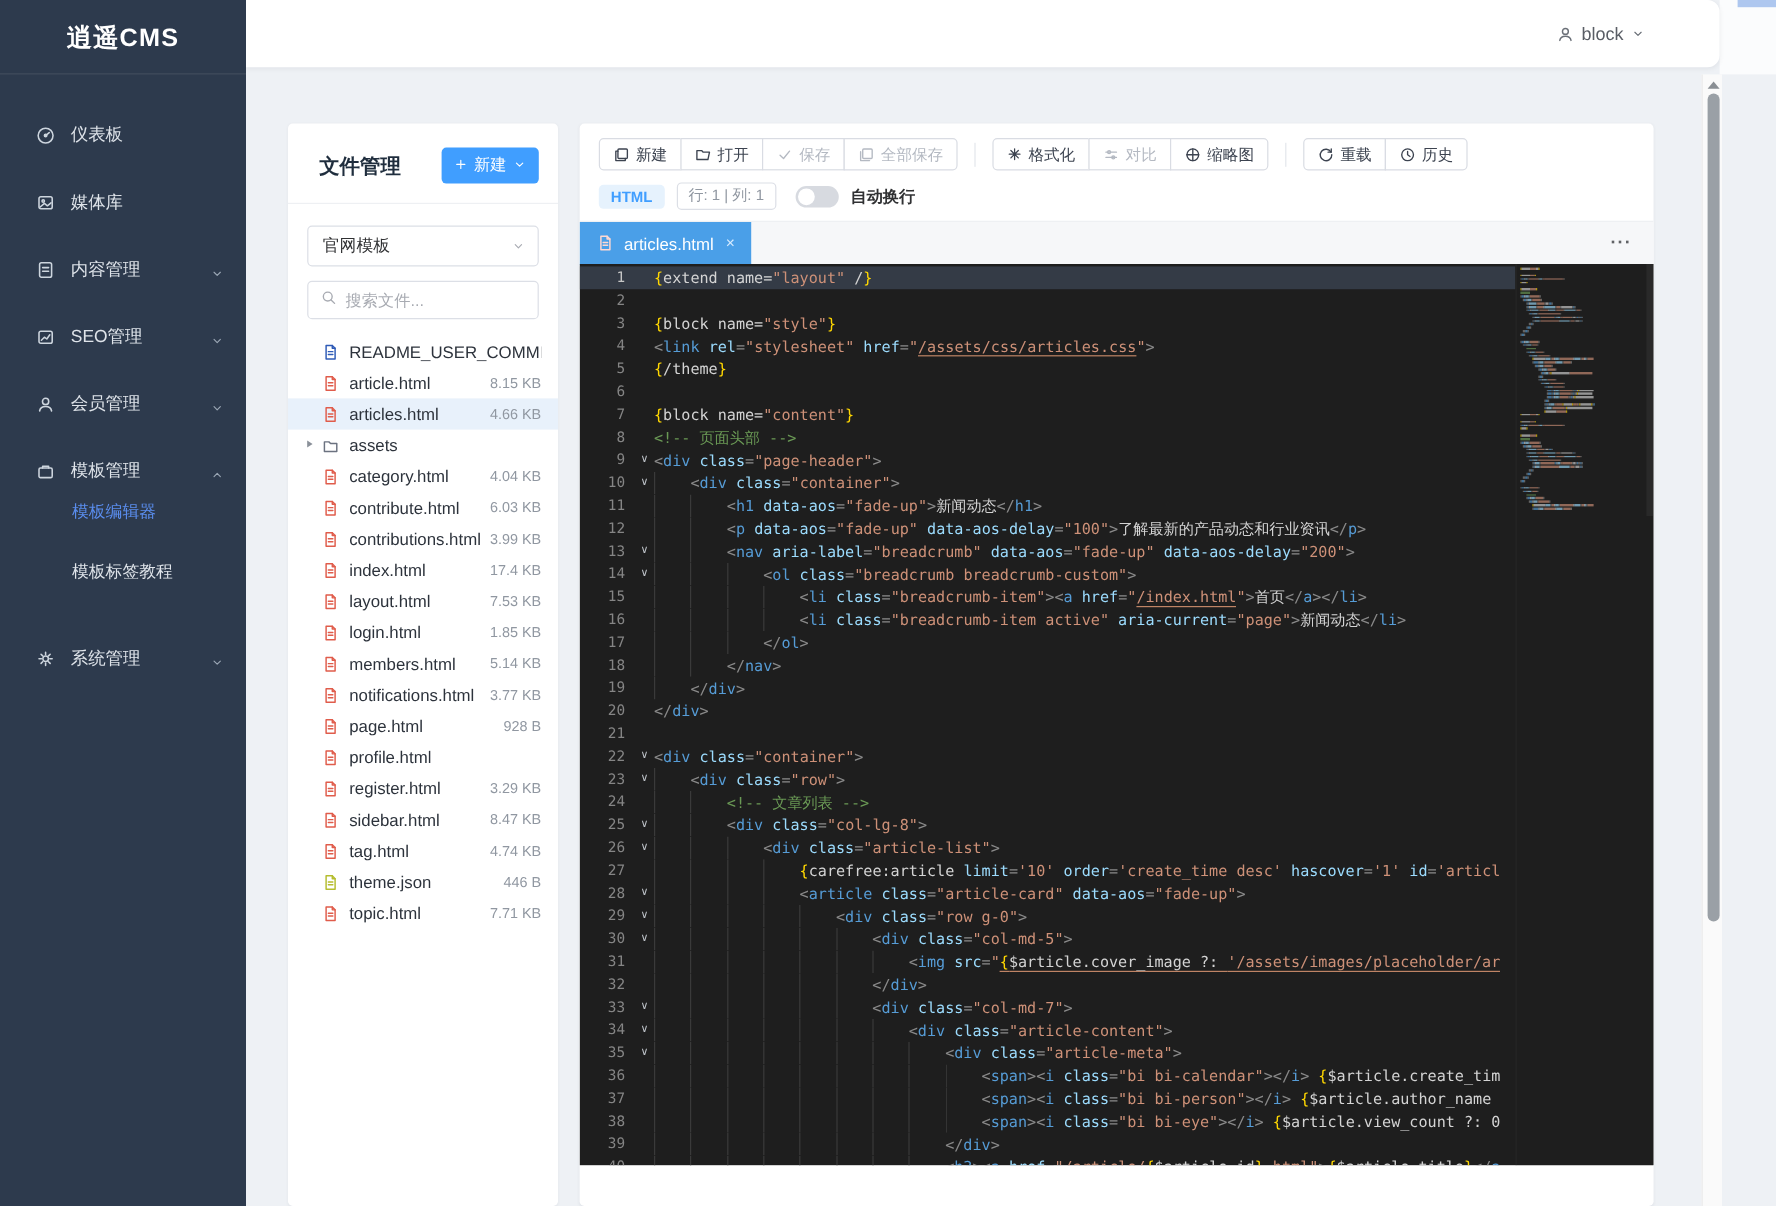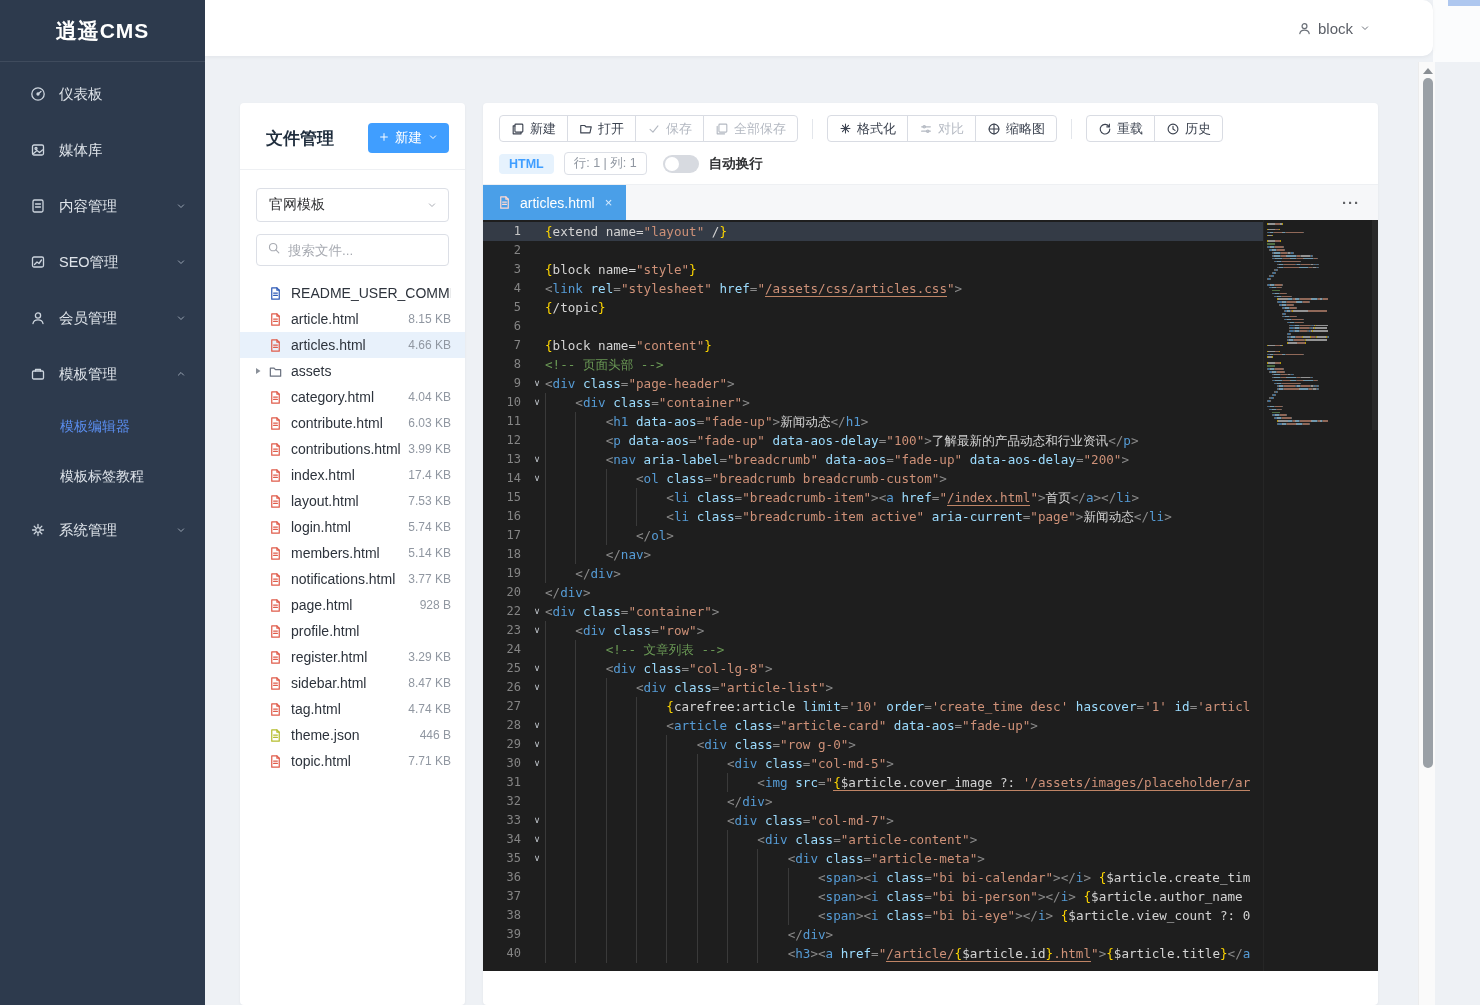--- a/index.html
+++ b/index.html
@@ -2,21 +2,21 @@
 <html><head>
 <meta charset="utf-8">
 <style>
   * { margin:0; padding:0; box-sizing:border-box; }
   html,body { width:1480px; height:1005px; overflow:hidden; font-family:"Liberation Sans","DejaVu Sans",sans-serif; background:#eef1f5; }
 
   
   .sidebar { position:absolute; left:0; top:0; width:205px; height:1005px; background:#2d3a4d; color:#dfe4ea; z-index:5; }
   .logo { height:62px; display:flex; align-items:center; justify-content:center; font-size:21px; font-weight:bold; color:#fff; border-bottom:1px solid rgba(255,255,255,.09); letter-spacing:1px; }
   .side-list { padding-top:4px; }
-  .side-item { height:56px; display:flex; align-items:center; padding:0 18px 0 30px; font-size:14.5px; cursor:pointer; color:#dfe4ea; }
+  .side-item { height:56px; display:flex; align-items:flex-end; padding:0 18px 0 30px; font-size:14.5px; cursor:pointer; color:#dfe4ea; }
   .side-item .s-ico { width:17px; height:17px; margin-right:12px; display:inline-flex; color:#cdd5de; }
   .side-item .s-lbl { flex:1; }
   .side-item .s-chev { color:#9aa6b4; display:inline-flex; }
   .side-sub { height:50px; display:flex; align-items:center; padding-left:60px; font-size:14px; cursor:pointer; color:#dfe4ea; }
   .side-sub.active { color:#5a8dee; }
 
   
   .topbar { position:absolute; left:205px; top:0; width:1228px; height:56px; background:#fff; border-radius:0 10px 10px 0; box-shadow:0 1px 4px rgba(0,21,41,.06); z-index:4; }
   .userbox { position:absolute; right:62px; top:0; height:56px; display:flex; align-items:center; gap:6px; color:#5a5e66; font-size:15px; cursor:pointer; }
   .userbox .u-ico, .userbox .u-chev { display:inline-flex; color:#6b7078; }
@@ -356,21 +356,21 @@
       </div>
       <div class="f-row">
         <span class="f-ico red">
           <svg width="15" height="15" viewBox="0 0 16 16" fill="none" stroke="currentColor" stroke-width="1.3" stroke-linecap="round" stroke-linejoin="round">
             <path d="M4 2h5.5L12 4.5V14H4z"></path>
             <path d="M9.5 2v2.5H12"></path>
             <path d="M6 7.5h4M6 10h4"></path>
           </svg>
         </span>
         <span class="f-name">login.html</span>
-        <span class="f-size">5.74 KB</span>
+        <span class="f-size">1.85 KB</span>
       </div>
       <div class="f-row">
         <span class="f-ico red">
           <svg width="15" height="15" viewBox="0 0 16 16" fill="none" stroke="currentColor" stroke-width="1.3" stroke-linecap="round" stroke-linejoin="round">
             <path d="M4 2h5.5L12 4.5V14H4z"></path>
             <path d="M9.5 2v2.5H12"></path>
             <path d="M6 7.5h4M6 10h4"></path>
           </svg>
         </span>
         <span class="f-name">members.html</span>
@@ -580,36 +580,37 @@
     </div>
     <span class="tab-more">···</span>
   </div>
 
   <div class="code-wrap">
     <div class="code-area" id="code-area">
         <div class="cl active"><span class="ln">1</span><span class="fold"></span><span class="code"><span class="b">{</span><span class="p">extend name=</span><span class="s">"layout"</span><span class="p"> /</span><span class="b">}</span></span></div>
         <div class="cl"><span class="ln">2</span><span class="fold"></span><span class="code"></span></div>
         <div class="cl"><span class="ln">3</span><span class="fold"></span><span class="code"><span class="b">{</span><span class="p">block name=</span><span class="s">"style"</span><span class="b">}</span></span></div>
         <div class="cl"><span class="ln">4</span><span class="fold"></span><span class="code"><span class="g">&lt;</span><span class="t">link</span><span class="p"> </span><span class="a">rel</span><span class="g">=</span><span class="s">"stylesheet"</span><span class="p"> </span><span class="a">href</span><span class="g">=</span><span class="s">"</span><span class="u">/assets/css/articles.css</span><span class="s">"</span><span class="g">&gt;</span></span></div>
-        <div class="cl"><span class="ln">5</span><span class="fold"></span><span class="code"><span class="b">{</span><span class="p">/topic</span><span class="b">}</span></span></div>
+        <div class="cl"><span class="ln">5</span><span class="fold"></span><span class="code"><span class="b">{</span><span class="p">/theme</span><span class="b">}</span></span></div>
         <div class="cl"><span class="ln">6</span><span class="fold"></span><span class="code"></span></div>
         <div class="cl"><span class="ln">7</span><span class="fold"></span><span class="code"><span class="b">{</span><span class="p">block name=</span><span class="s">"content"</span><span class="b">}</span></span></div>
         <div class="cl"><span class="ln">8</span><span class="fold"></span><span class="code"><span class="c">&lt;!-- 页面头部 --&gt;</span></span></div>
         <div class="cl"><span class="ln">9</span><span class="fold">∨</span><span class="code"><span class="g">&lt;</span><span class="t">div</span><span class="p"> </span><span class="a">class</span><span class="g">=</span><span class="s">"page-header"</span><span class="g">&gt;</span></span></div>
         <div class="cl"><span class="ln">10</span><span class="fold">∨</span><span class="code"><span class="ig">    </span><span class="g">&lt;</span><span class="t">div</span><span class="p"> </span><span class="a">class</span><span class="g">=</span><span class="s">"container"</span><span class="g">&gt;</span></span></div>
         <div class="cl"><span class="ln">11</span><span class="fold"></span><span class="code"><span class="ig">    </span><span class="ig">    </span><span class="g">&lt;</span><span class="t">h1</span><span class="p"> </span><span class="a">data-aos</span><span class="g">=</span><span class="s">"fade-up"</span><span class="g">&gt;</span><span class="p">新闻动态</span><span class="g">&lt;/</span><span class="t">h1</span><span class="g">&gt;</span></span></div>
         <div class="cl"><span class="ln">12</span><span class="fold"></span><span class="code"><span class="ig">    </span><span class="ig">    </span><span class="g">&lt;</span><span class="t">p</span><span class="p"> </span><span class="a">data-aos</span><span class="g">=</span><span class="s">"fade-up"</span><span class="p"> </span><span class="a">data-aos-delay</span><span class="g">=</span><span class="s">"100"</span><span class="g">&gt;</span><span class="p">了解最新的产品动态和行业资讯</span><span class="g">&lt;/</span><span class="t">p</span><span class="g">&gt;</span></span></div>
         <div class="cl"><span class="ln">13</span><span class="fold">∨</span><span class="code"><span class="ig">    </span><span class="ig">    </span><span class="g">&lt;</span><span class="t">nav</span><span class="p"> </span><span class="a">aria-label</span><span class="g">=</span><span class="s">"breadcrumb"</span><span class="p"> </span><span class="a">data-aos</span><span class="g">=</span><span class="s">"fade-up"</span><span class="p"> </span><span class="a">data-aos-delay</span><span class="g">=</span><span class="s">"200"</span><span class="g">&gt;</span></span></div>
         <div class="cl"><span class="ln">14</span><span class="fold">∨</span><span class="code"><span class="ig">    </span><span class="ig">    </span><span class="ig">    </span><span class="g">&lt;</span><span class="t">ol</span><span class="p"> </span><span class="a">class</span><span class="g">=</span><span class="s">"breadcrumb breadcrumb-custom"</span><span class="g">&gt;</span></span></div>
         <div class="cl"><span class="ln">15</span><span class="fold"></span><span class="code"><span class="ig">    </span><span class="ig">    </span><span class="ig">    </span><span class="ig">    </span><span class="g">&lt;</span><span class="t">li</span><span class="p"> </span><span class="a">class</span><span class="g">=</span><span class="s">"breadcrumb-item"</span><span class="g">&gt;&lt;</span><span class="t">a</span><span class="p"> </span><span class="a">href</span><span class="g">=</span><span class="s">"</span><span class="u">/index.html</span><span class="s">"</span><span class="g">&gt;</span><span class="p">首页</span><span class="g">&lt;/</span><span class="t">a</span><span class="g">&gt;&lt;/</span><span class="t">li</span><span class="g">&gt;</span></span></div>
         <div class="cl"><span class="ln">16</span><span class="fold"></span><span class="code"><span class="ig">    </span><span class="ig">    </span><span class="ig">    </span><span class="ig">    </span><span class="g">&lt;</span><span class="t">li</span><span class="p"> </span><span class="a">class</span><span class="g">=</span><span class="s">"breadcrumb-item active"</span><span class="p"> </span><span class="a">aria-current</span><span class="g">=</span><span class="s">"page"</span><span class="g">&gt;</span><span class="p">新闻动态</span><span class="g">&lt;/</span><span class="t">li</span><span class="g">&gt;</span></span></div>
         <div class="cl"><span class="ln">17</span><span class="fold"></span><span class="code"><span class="ig">    </span><span class="ig">    </span><span class="ig">    </span><span class="g">&lt;/</span><span class="t">ol</span><span class="g">&gt;</span></span></div>
         <div class="cl"><span class="ln">18</span><span class="fold"></span><span class="code"><span class="ig">    </span><span class="ig">    </span><span class="g">&lt;/</span><span class="t">nav</span><span class="g">&gt;</span></span></div>
         <div class="cl"><span class="ln">19</span><span class="fold"></span><span class="code"><span class="ig">    </span><span class="g">&lt;/</span><span class="t">div</span><span class="g">&gt;</span></span></div>
         <div class="cl"><span class="ln">20</span><span class="fold"></span><span class="code"><span class="g">&lt;/</span><span class="t">div</span><span class="g">&gt;</span></span></div>
+        <div class="cl"><span class="ln">21</span><span class="fold"></span><span class="code"></span></div>
         <div class="cl"><span class="ln">22</span><span class="fold">∨</span><span class="code"><span class="g">&lt;</span><span class="t">div</span><span class="p"> </span><span class="a">class</span><span class="g">=</span><span class="s">"container"</span><span class="g">&gt;</span></span></div>
         <div class="cl"><span class="ln">23</span><span class="fold">∨</span><span class="code"><span class="ig">    </span><span class="g">&lt;</span><span class="t">div</span><span class="p"> </span><span class="a">class</span><span class="g">=</span><span class="s">"row"</span><span class="g">&gt;</span></span></div>
         <div class="cl"><span class="ln">24</span><span class="fold"></span><span class="code"><span class="ig">    </span><span class="ig">    </span><span class="c">&lt;!-- 文章列表 --&gt;</span></span></div>
         <div class="cl"><span class="ln">25</span><span class="fold">∨</span><span class="code"><span class="ig">    </span><span class="ig">    </span><span class="g">&lt;</span><span class="t">div</span><span class="p"> </span><span class="a">class</span><span class="g">=</span><span class="s">"col-lg-8"</span><span class="g">&gt;</span></span></div>
         <div class="cl"><span class="ln">26</span><span class="fold">∨</span><span class="code"><span class="ig">    </span><span class="ig">    </span><span class="ig">    </span><span class="g">&lt;</span><span class="t">div</span><span class="p"> </span><span class="a">class</span><span class="g">=</span><span class="s">"article-list"</span><span class="g">&gt;</span></span></div>
         <div class="cl"><span class="ln">27</span><span class="fold"></span><span class="code"><span class="ig">    </span><span class="ig">    </span><span class="ig">    </span><span class="ig">    </span><span class="b">{</span><span class="p">carefree:article </span><span class="a">limit</span><span class="g">=</span><span class="s">'10'</span><span class="p"> </span><span class="a">order</span><span class="g">=</span><span class="s">'create_time desc'</span><span class="p"> </span><span class="a">hascover</span><span class="g">=</span><span class="s">'1'</span><span class="p"> </span><span class="a">id</span><span class="g">=</span><span class="s">'articl</span></span></div>
         <div class="cl"><span class="ln">28</span><span class="fold">∨</span><span class="code"><span class="ig">    </span><span class="ig">    </span><span class="ig">    </span><span class="ig">    </span><span class="g">&lt;</span><span class="t">article</span><span class="p"> </span><span class="a">class</span><span class="g">=</span><span class="s">"article-card"</span><span class="p"> </span><span class="a">data-aos</span><span class="g">=</span><span class="s">"fade-up"</span><span class="g">&gt;</span></span></div>
         <div class="cl"><span class="ln">29</span><span class="fold">∨</span><span class="code"><span class="ig">    </span><span class="ig">    </span><span class="ig">    </span><span class="ig">    </span><span class="ig">    </span><span class="g">&lt;</span><span class="t">div</span><span class="p"> </span><span class="a">class</span><span class="g">=</span><span class="s">"row g-0"</span><span class="g">&gt;</span></span></div>
         <div class="cl"><span class="ln">30</span><span class="fold">∨</span><span class="code"><span class="ig">    </span><span class="ig">    </span><span class="ig">    </span><span class="ig">    </span><span class="ig">    </span><span class="ig">    </span><span class="g">&lt;</span><span class="t">div</span><span class="p"> </span><span class="a">class</span><span class="g">=</span><span class="s">"col-md-5"</span><span class="g">&gt;</span></span></div>
         <div class="cl"><span class="ln">31</span><span class="fold"></span><span class="code"><span class="ig">    </span><span class="ig">    </span><span class="ig">    </span><span class="ig">    </span><span class="ig">    </span><span class="ig">    </span><span class="ig">    </span><span class="g">&lt;</span><span class="t">img</span><span class="p"> </span><span class="a">src</span><span class="g">=</span><span class="s">"</span><span class="ub">{</span><span class="up">$article.cover_image ?: </span><span class="u">'/assets/images/placeholder/ar</span></span></div>

